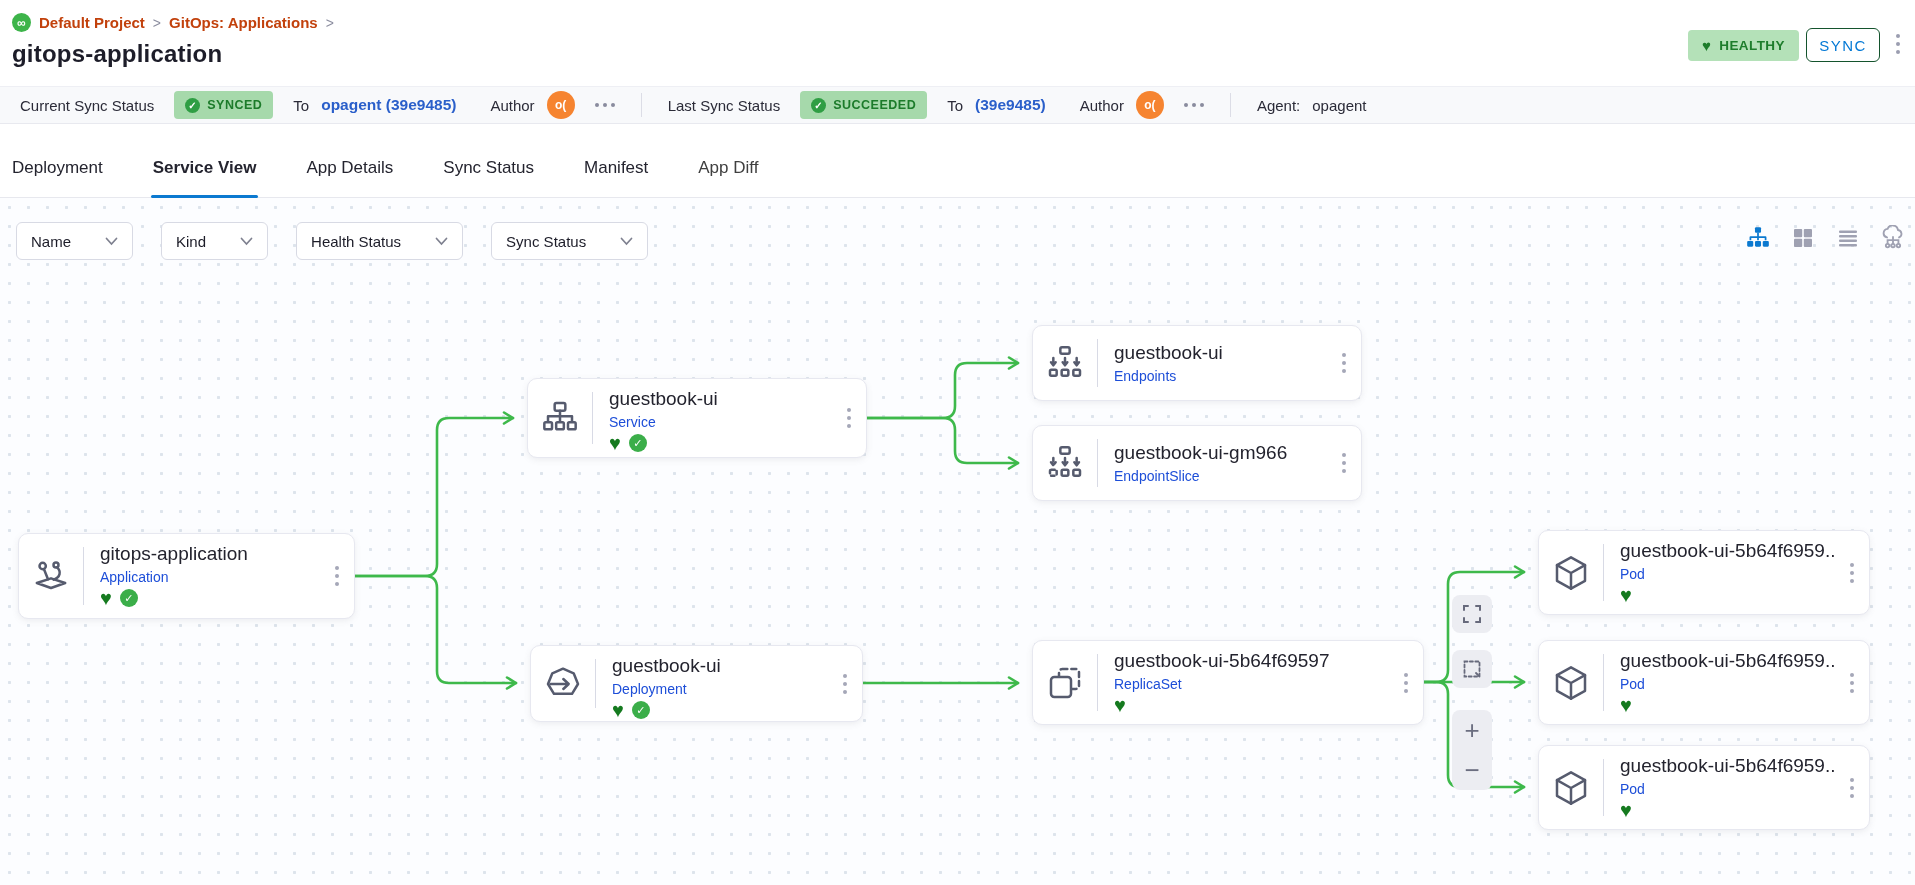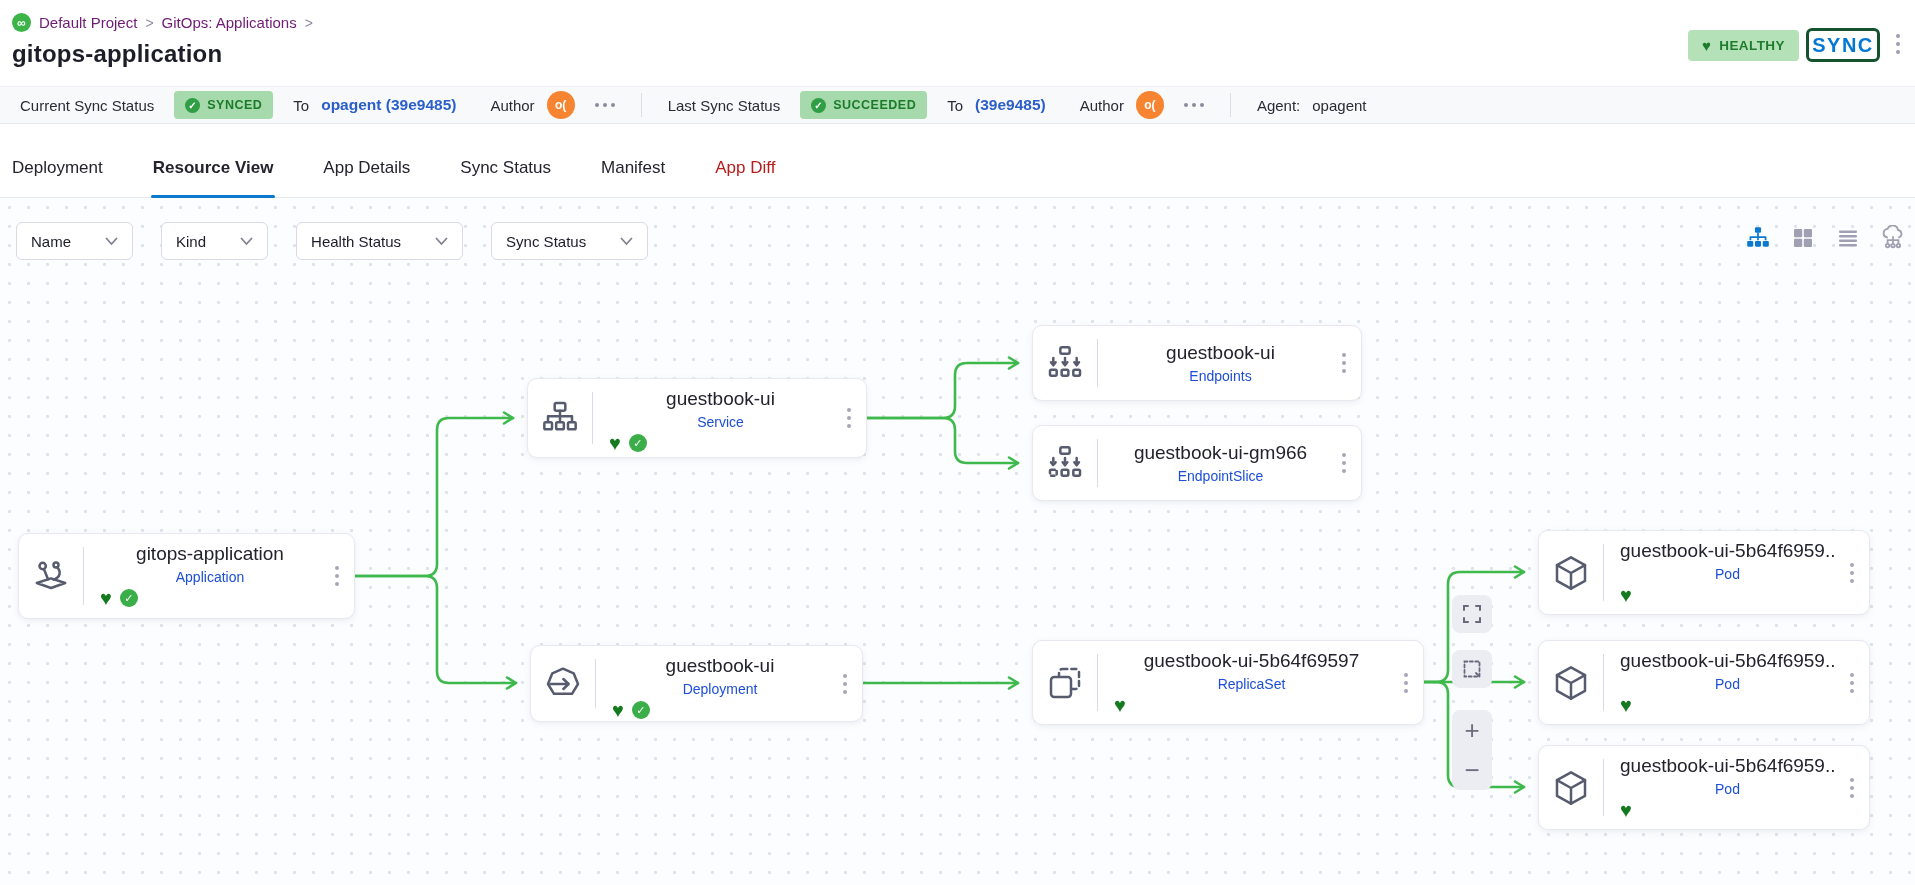--- a/index.html
+++ b/index.html
@@ -5,30 +5,30 @@
   * { margin:0; padding:0; box-sizing:border-box; }
   html,body { width:1915px; height:885px; overflow:hidden; background:#fff;
               font-family:"Liberation Sans", sans-serif; }
   #app { position:relative; width:1915px; height:885px; background:#fff; }
 
   
   .header { position:relative; width:100%; height:86px; background:#fff; }
   .breadcrumb { position:absolute; left:12px; top:13px; display:flex; align-items:center; gap:8px; font-size:15px; }
   .crumb-logo { width:19px; height:19px; border-radius:50%; background:#3db44a; color:#fff; display:flex;
                 align-items:center; justify-content:center; font-size:12px; font-weight:bold; }
-  .crumb-link { color:#701a75; cursor:pointer; }
+  .crumb-link { color:#c2410c; cursor:pointer;font-weight:bold; }
   .crumb-sep { color:#8c8ea0; font-size:14px; }
   .page-title { position:absolute; left:12px; top:40px; font-size:24px; font-weight:bold; color:#1d1d29; letter-spacing:.2px; }
 
   .health-badge { position:absolute; left:1688px; top:30px; height:31px; padding:0 14px; background:#b4e1b8;
                   border-radius:4px; display:flex; align-items:center; gap:8px; color:#1e7d2c;
                   font-size:13.5px; font-weight:bold; letter-spacing:.4px; }
   .health-badge .heart { font-size:15px; color:#1e7d2c; }
   .sync-btn { position:absolute; left:1806px; top:28px; width:74px; height:34px; background:#fff;
-              border:3px solid #14532d; border-radius:6px; color:#0278d5; font-size:20px; font-weight:bold;
+              border:1px solid #14532d; border-radius:6px; color:#0278d5; font-size:15px; font-weight:normal;
               letter-spacing:1.5px; display:flex; align-items:center; justify-content:center; cursor:pointer; }
   .kebab-v { position:absolute; left:1896px; top:34px; display:flex; flex-direction:column; gap:4px; cursor:pointer; }
   .kebab-v i { width:4px; height:4px; border-radius:50%; background:#9b9db0; }
 
   
   .statusbar { position:absolute; left:0; top:86px; width:100%; height:38px; background:#f8f9fb;
                border-top:1px solid #eeeff4; border-bottom:1px solid #e8e9ef;
                display:flex; align-items:center; padding:0 20px; font-size:15px; color:#2b2b38; }
   .sb-gap-s { margin-left:12px; } .sb-gap-m { margin-left:20px; } .sb-gap-l { margin-left:34px; }
   .badge { display:inline-flex; align-items:center; gap:7px; background:#a6d9ab; color:#1c7b2a;
@@ -43,26 +43,26 @@
   .vdiv { width:1px; height:24px; background:#dcdde6; margin:0 26px; }
 
   
   .tabbar { position:absolute; left:0; top:124px; width:100%; height:74px; background:#fff;
             border-bottom:1px solid #e7e8ee; display:flex; align-items:center; gap:50px;
             padding:14px 0 0 12px; }
   .tab { position:relative; font-size:17px; color:#24242f; height:60px; display:flex; align-items:center; cursor:pointer; }
   .tab.active { font-weight:bold; }
   .tab.active::after { content:""; position:absolute; left:-2px; right:-2px; bottom:0; height:3px;
                        background:#0b79d0; border-radius:2px; }
-  .tab.disabled { color:#b91c1c; cursor:default; }
+  .tab.disabled { color:#404040; cursor:default; }
 
   
   .canvas { position:absolute; left:0; top:198px; width:1915px; height:687px; background:#fcfdff;
             background-image:radial-gradient(circle, #dde4ec 1.4px, transparent 1.5px);
-            background-size:19px 19px;text-align:center; }
+            background-size:19px 19px; }
 
   .filters { position:absolute; left:16px; top:24px; display:flex; gap:28px; }
   .filter { height:38px; background:#fff; border:1px solid #d8dae4; border-radius:6px; display:flex;
             align-items:center; justify-content:space-between; padding:0 14px; font-size:15px; color:#1c1c28; cursor:pointer; }
   .filter .chev { margin-left:34px; display:flex; }
 
   .viewmodes { position:absolute; left:1744px; top:26px; display:flex; gap:17px; align-items:center; }
   .viewmode { width:28px; height:28px; display:flex; align-items:center; justify-content:center; cursor:pointer; }
 
   
@@ -150,21 +150,21 @@
         <i></i>
         <i></i>
       </span>
     <span class="vdiv"></span>
     <span>Agent:</span>
     <span class="sb-gap-s">opagent</span>
   </div>
 
   <div class="tabbar" id="tabbar">
       <div class="tab">Deployment</div>
-      <div class="tab active">Resource View</div>
+      <div class="tab active">Service View</div>
       <div class="tab">App Details</div>
       <div class="tab">Sync Status</div>
       <div class="tab">Manifest</div>
       <div class="tab disabled">App Diff</div>
     </div>
 
   <div class="canvas" id="canvas">
 
     <svg class="edges" width="1915" height="687">
 

